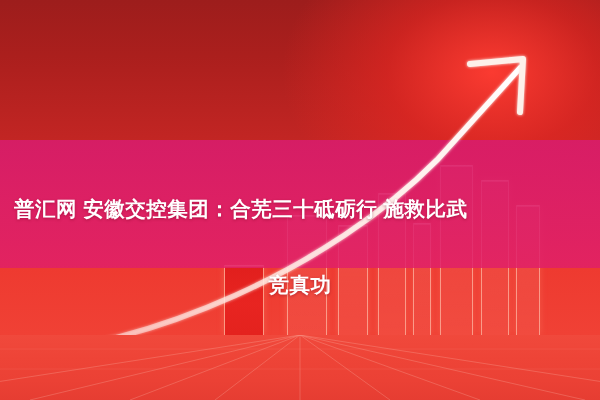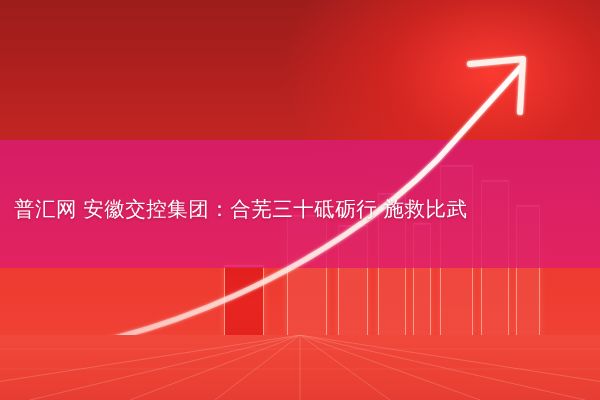--- a/index.html
+++ b/index.html
@@ -106,21 +106,21 @@
   .arrow-layer svg { display:block; }
 
   
   .headline {
     position:absolute;
     left:0; right:0;
     top:152px;
     text-align:center;
     color:#ffffff;
     font-size:20.5px;
-    font-weight:normal;
+    font-weight:bold;
     line-height:38px;
     letter-spacing:0.5px;
     text-shadow:0 1px 3px rgba(120,0,30,0.45);
     white-space:pre-line;
   }
   .headline .line1 {
     display:block;
     text-align:left;
     padding-left:14px;
   }
@@ -207,15 +207,16 @@
         <g stroke="rgba(255,215,200,0.18)" stroke-width="0.8">
           <line x1="0" y1="14" x2="600" y2="14"></line>
           <line x1="0" y1="34" x2="600" y2="34"></line>
         </g>
       </svg>
     </div>
   </div>
 
   <div class="headline">
     <span class="line1">普汇网 安徽交控集团：合芜三十砥砺行 施救比武</span>
+    <span class="line2">竞真功</span>
   </div>
 
 </div>
 
 </body></html>

